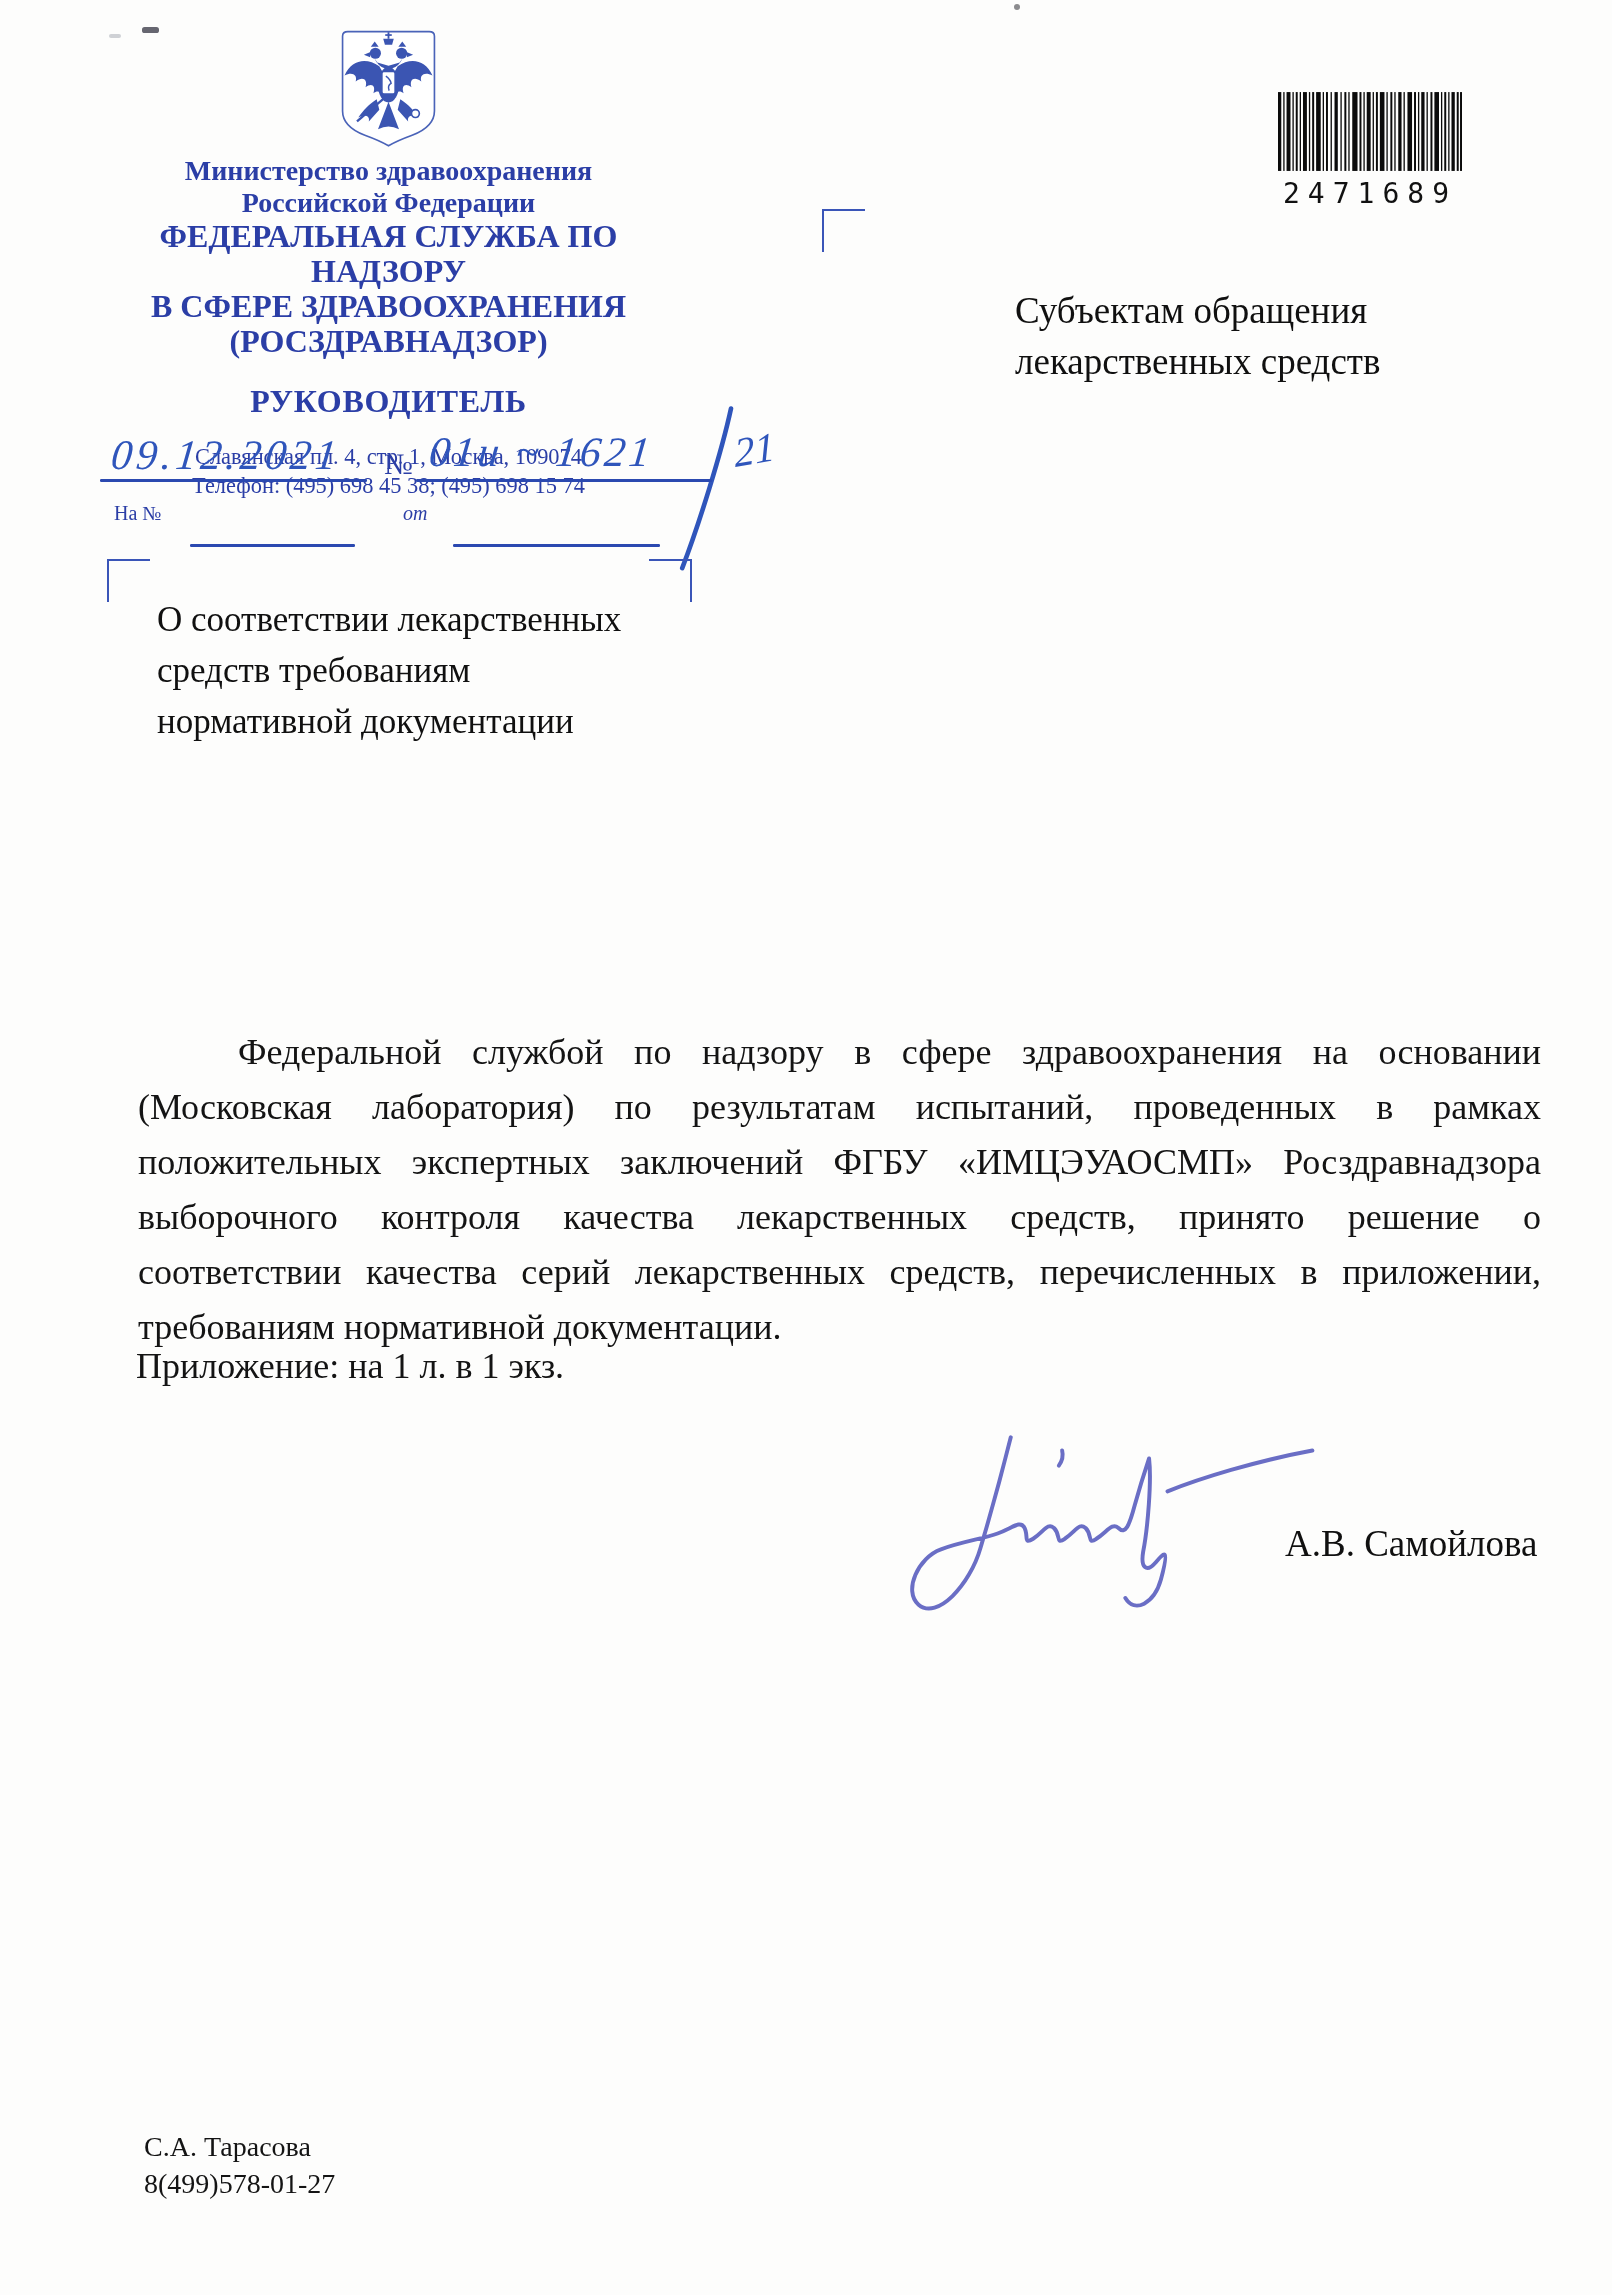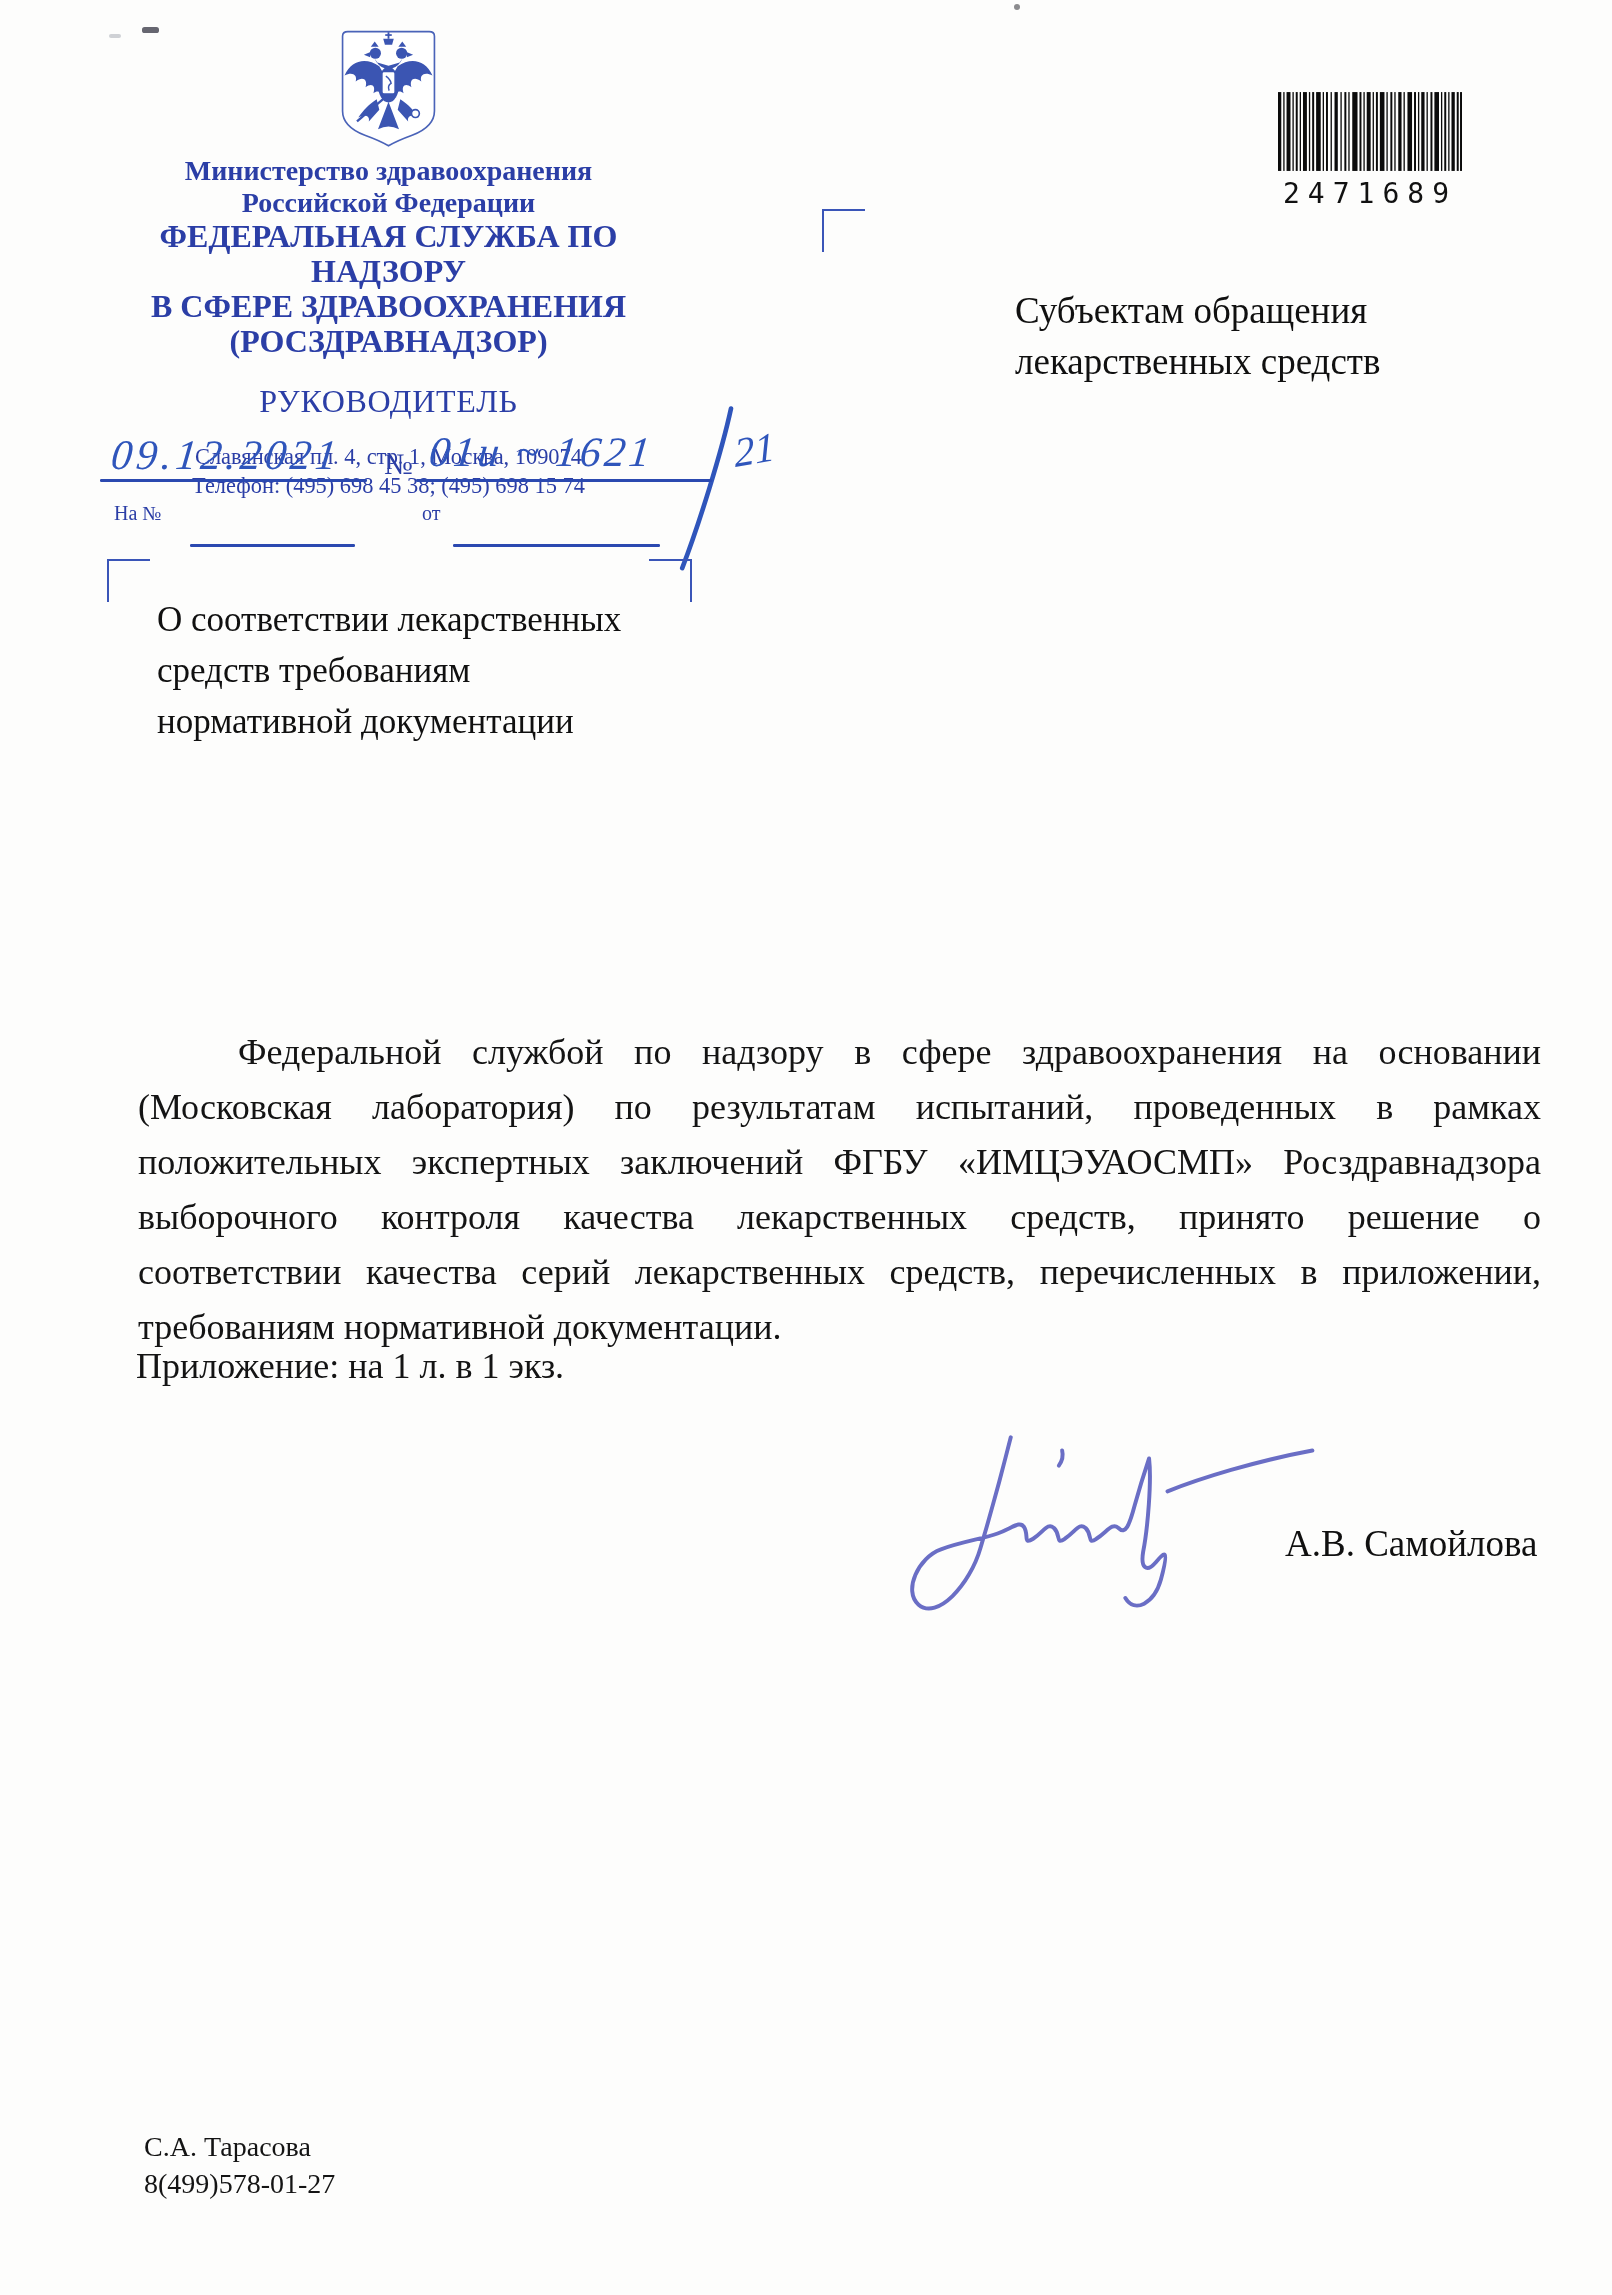--- a/index.html
+++ b/index.html
@@ -12,41 +12,41 @@
     overflow:hidden;
   }
   
   .letterhead{
     position:absolute;left:92px;top:8px;width:593px;
     text-align:center;color:#2b3ea6;
   }
   .emblem{display:block;margin:20px auto 0;}
   .ministry{margin-top:6.6px;font-weight:bold;font-size:28px;line-height:32px;}
   .service{margin-top:0;font-weight:bold;font-size:32px;line-height:35px;}
-  .position-title{margin-top:26px;font-weight:normal;font-size:32px;line-height:33px;letter-spacing:0.7px;}
+  .position-title{margin-top:26px;font-weight:bold;font-size:32px;line-height:33px;letter-spacing:0.7px;}
   .addr{margin-top:24px;font-size:22.4px;line-height:29px;}
   
   .hand{
     font-style:italic;
     color:#2f55bb;
     transform:skewX(-6deg);
     transform-origin:left bottom;
     white-space:nowrap;
   }
   .reg-date{position:absolute;left:109px;top:431px;font-size:42px;letter-spacing:4px;}
   .reg-no-sign{position:absolute;left:384px;top:447px;font-size:30px;color:#2b3ea6;}
   .reg-number{position:absolute;left:427px;top:428px;font-size:42px;letter-spacing:3.3px;}
   .reg-suffix{position:absolute;left:736px;top:429px;font-size:41px;transform:rotate(-10deg) skewX(-6deg);}
   .u-line{position:absolute;height:2.6px;background:#2b49b0;border-radius:1.3px;}
   .ul-date{left:100px;top:479px;width:267px;}
   .ul-number{left:416px;top:479px;width:296px;}
   .slash-svg{position:absolute;left:659px;top:400px;}
   .reply-row{position:absolute;color:#2b3ea6;font-size:20px;white-space:nowrap;}
   .reply-na{left:114px;top:502px;}
-  .reply-ot{left:422px;top:502px;}
+  .reply-ot{left:403px;top:502px;font-style:italic;}
   .ul-reply1{left:190px;top:544px;width:165px;height:2.6px;}
   .ul-reply2{left:453px;top:544px;width:207px;height:2.6px;}
   
   .corner{position:absolute;width:41px;height:41px;}
   .corner-tl{border-top:2.6px solid #3a55b8;border-left:2.6px solid #3a55b8;}
   .corner-tr{border-top:2.6px solid #3a55b8;border-right:2.6px solid #3a55b8;}
   .corner-addr{left:822px;top:209px;}
   .corner-sub-l{left:107px;top:559px;}
   .corner-sub-r{left:649px;top:559px;}
   

